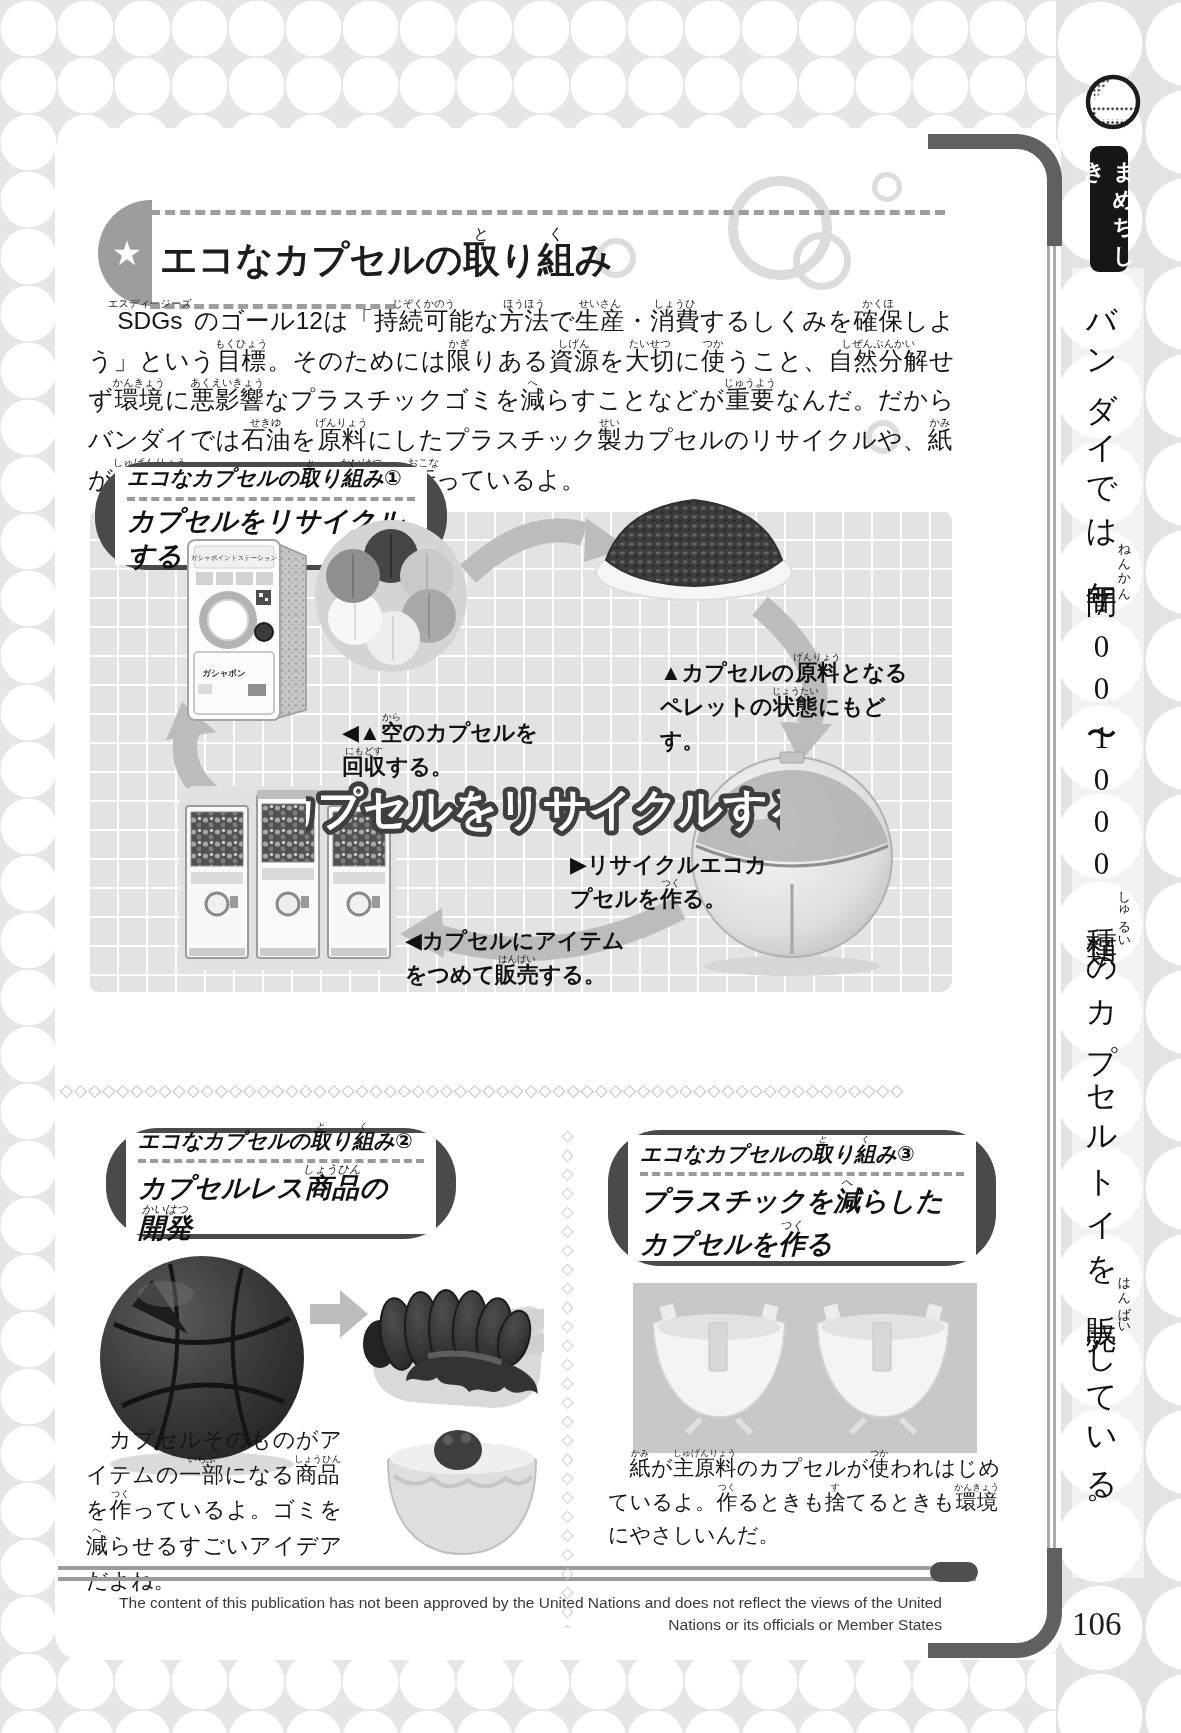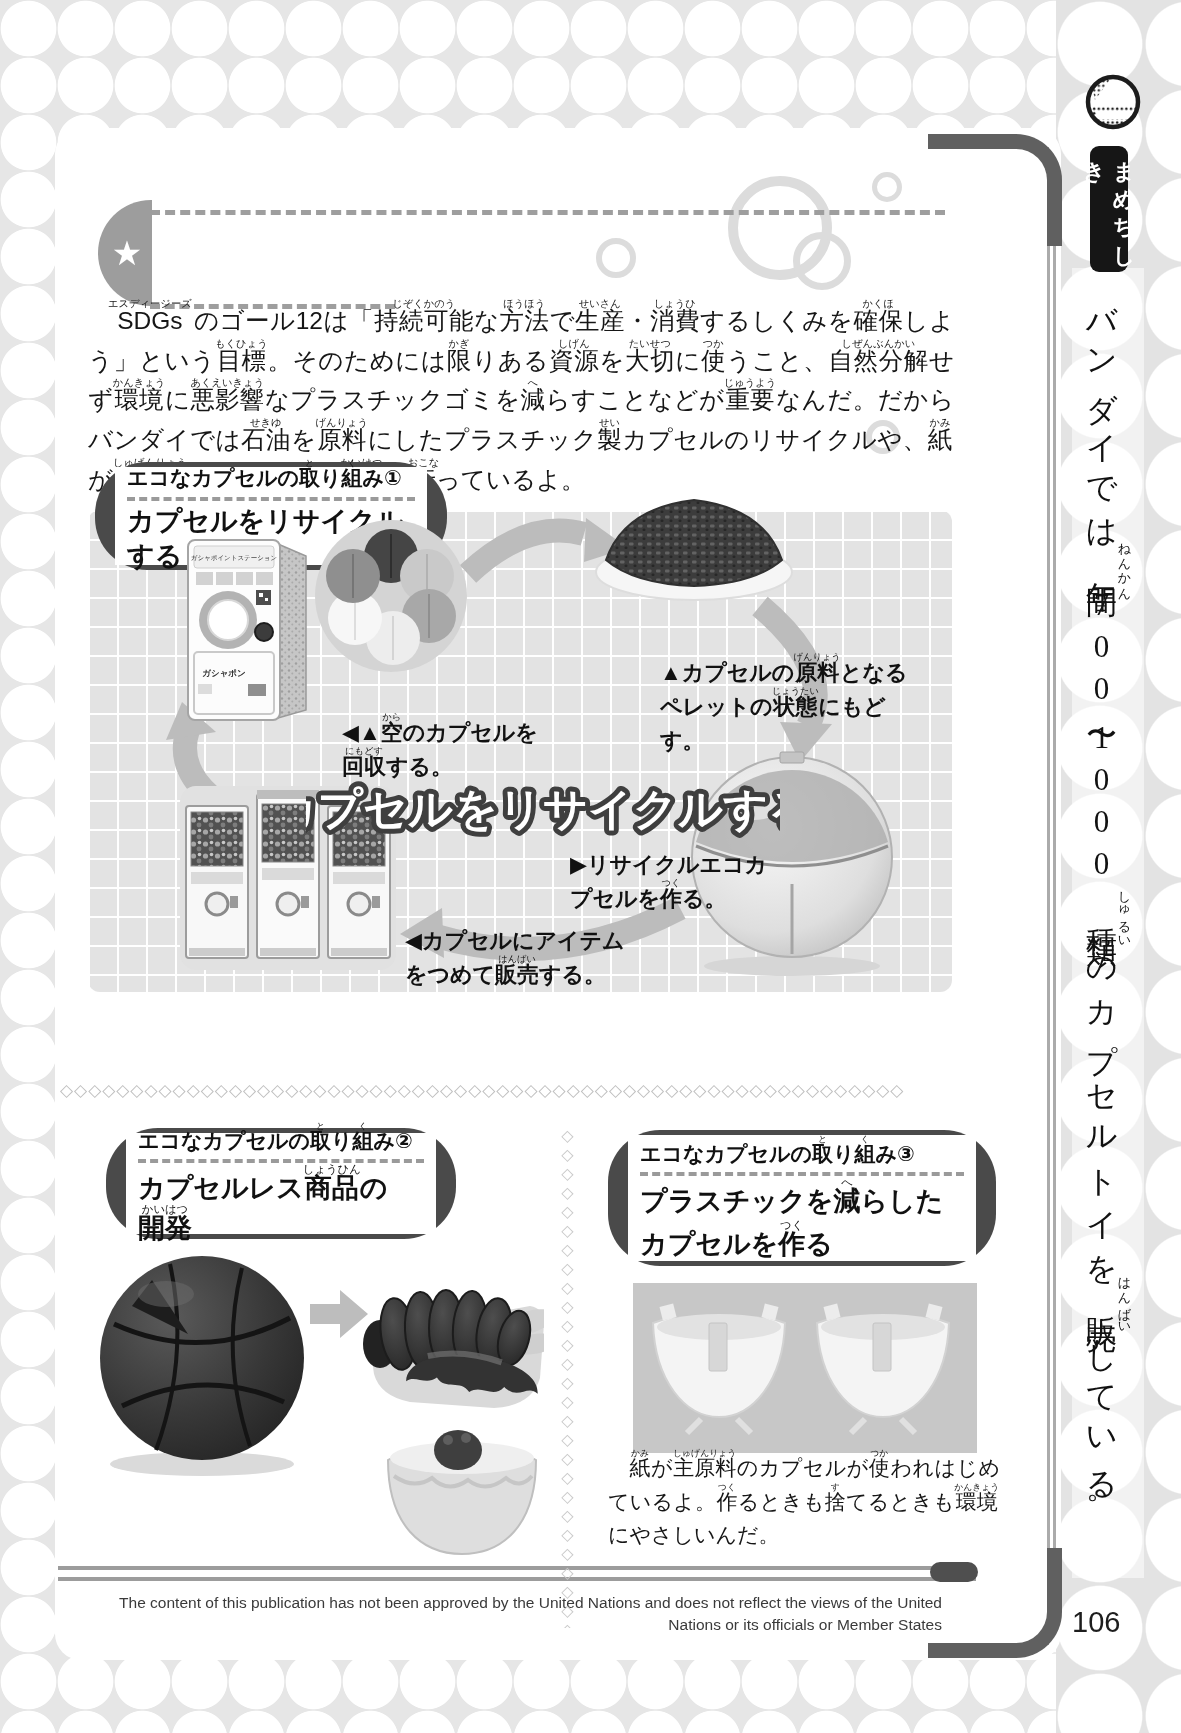--- a/index.html
+++ b/index.html
@@ -37,21 +37,21 @@
   .halfdisc { left:98px; top:200px; width:54px; height:106px; background:#9d9d9d;
     border-radius:53px 0 0 53px; display:flex; align-items:center; justify-content:center; }
   .halfdisc .star { color:#fff; font-size:34px; padding-left:4px; }
   .dash-top { left:150px; top:210px; width:795px; border-top:5px dashed #9e9e9e; }
   .dash-bottom { left:150px; top:304px; width:245px; border-top:5px dashed #9e9e9e; }
   .page-title { left:160px; top:226px; width:640px; font-size:37px; font-weight:bold; color:#1c1c1c; line-height:1.45; }
 
   .intro { left:88px; top:298px; width:866px; font-size:24.5px; line-height:1.62;
     color:#161616; text-align:justify; }
 
-  .pill { position:absolute; background:#4a4a4a; border-radius:52px; padding:5px 20px; z-index:6; }
+  .pill { position:absolute; background:#4a4a4a; border-radius:52px; padding:5px 20px; z-index:6;font-style:italic; }
   .pill-inner { background:#fff; height:100%; padding:3px 12px; display:flex; flex-direction:column; justify-content:center; }
   .pill-tab { font-size:21px; font-weight:bold; color:#111; border-bottom:4px dashed #9a9a9a; padding-bottom:3px; line-height:1.5; }
   .pill-sub { font-size:27px; font-weight:bold; color:#111; line-height:1.3; padding-top:3px; }
 
   .gridbg { left:88px; top:510px; width:864px; height:482px; border-radius:12px;
     background-color:#e3e3e3;
     background-image: linear-gradient(#fff 2px, rgba(255,255,255,0) 2px),
                       linear-gradient(90deg, #fff 2px, rgba(255,255,255,0) 2px);
     background-size:29px 29px; }
 
@@ -62,21 +62,21 @@
   .vdivider { left:551px; top:1126px; width:26px; height:502px; overflow:hidden;
     writing-mode:vertical-rl; text-orientation:upright; font-size:16px; color:#c9c9c9; z-index:4; }
 
   .bodytext { position:absolute; font-size:22px; line-height:1.6; color:#161616; text-align:justify; }
   .sec3text { font-size:21px; }
 
   .footer-line { left:58px; top:1566px; width:918px; height:15px;
     border-top:4px solid #9c9c9c; border-bottom:4px solid #9c9c9c; }
   .footer-cap { left:930px; top:1562px; width:48px; height:20px; background:#4f4f4f; border-radius:10px; }
   .disclaimer { left:74px; top:1592px; width:868px; font-size:15.5px; line-height:1.45; color:#3a3a3a;text-align:right; }
-  .pagenum { left:1072px; top:1606px; font-size:29px; color:#1d1d1d; }
+  .pagenum { left:1072px; top:1606px; font-size:33px; color:#1d1d1d;font-family:Liberation Serif, serif; }
 
   .badge { left:1090px; top:146px; width:38px; height:126px; background:#161616; border-radius:9px;
     display:flex; align-items:center; justify-content:center;
     writing-mode:vertical-rl; text-orientation:upright;
     color:#fff; font-size:22px; font-weight:bold; letter-spacing:3px; z-index:9; }
   .note-bg { left:1072px; top:268px; width:72px; height:1310px; background:rgba(255,255,255,0.55); }
   .side-note { left:1080px; top:286px; height:1330px;
     writing-mode:vertical-rl; text-orientation:upright;
     font-family:"Liberation Serif","DejaVu Serif",serif;
     font-size:31px; letter-spacing:7px; color:#111; z-index:9; }
@@ -100,20 +100,21 @@
   <div class="ring" style="left:728px;top:176px;width:104px;height:104px;border-width:10px"></div>
   <div class="ring" style="left:793px;top:232px;width:58px;height:58px;border-width:7px"></div>
   <div class="ring" style="left:596px;top:238px;width:40px;height:40px;border-width:6px"></div>
   <div class="ring" style="left:872px;top:172px;width:30px;height:30px;border-width:5px"></div>
   <div class="ring" style="left:866px;top:420px;width:34px;height:34px;border-width:6px"></div>
 
   <div class="abs dash-top"></div>
   <div class="abs halfdisc">
     <span class="star">★</span>
   </div>
+  <h1 class="abs page-title">エコなカプセルの<ruby>取<rt>と</rt></ruby>り<ruby>組<rt>く</rt></ruby>み</h1>
   <div class="abs dash-bottom"></div>
 
   <p class="abs intro">　<ruby>SDGs<rt>エスディージーズ</rt></ruby> のゴール12は「<ruby>持続可能<rt>じぞくかのう</rt></ruby>な<ruby>方法<rt>ほうほう</rt></ruby>で<ruby>生産<rt>せいさん</rt></ruby>・<ruby>消費<rt>しょうひ</rt></ruby>するしくみを<ruby>確保<rt>かくほ</rt></ruby>しよう」という<ruby>目標<rt>もくひょう</rt></ruby>。そのためには<ruby>限<rt>かぎ</rt></ruby>りある<ruby>資源<rt>しげん</rt></ruby>を<ruby>大切<rt>たいせつ</rt></ruby>に<ruby>使<rt>つか</rt></ruby>うこと、<ruby>自然分解<rt>しぜんぶんかい</rt></ruby>せず<ruby>環境<rt>かんきょう</rt></ruby>に<ruby>悪影響<rt>あくえいきょう</rt></ruby>なプラスチックゴミを<ruby>減<rt>へ</rt></ruby>らすことなどが<ruby>重要<rt>じゅうよう</rt></ruby>なんだ。だからバンダイでは<ruby>石油<rt>せきゆ</rt></ruby>を<ruby>原料<rt>げんりょう</rt></ruby>にしたプラスチック<ruby>製<rt>せい</rt></ruby>カプセルのリサイクルや、<ruby>紙<rt>かみ</rt></ruby>が<ruby>主原料<rt>しゅげんりょう</rt></ruby>のカプセルの<ruby>開発<rt>かいはつ</rt></ruby>を<ruby>行<rt>おこな</rt></ruby>っているよ。</p>
 
   <div class="pill" style="left:95px;top:462px;width:352px;height:108px">
     <div class="pill-inner">
       <div class="pill-tab">エコなカプセルの<ruby>取<rt>と</rt></ruby>り<ruby>組<rt>く</rt></ruby>み①</div>
       <div class="pill-sub">カプセルをリサイクルする</div>
     </div>
   </div>
@@ -318,20 +319,21 @@
       <ellipse cx="74" cy="54" rx="24" ry="20" fill="#3f3f3f"></ellipse>
       <circle cx="64" cy="44" r="5" fill="#5e5e5e"></circle>
         <circle cx="82" cy="42" r="5" fill="#5e5e5e"></circle>
       <g transform="translate(16,-64) rotate(8 70 40)">
         <path d="M8,58 C4,16 136,10 140,52 C128,44 122,62 106,50 C96,64 84,50 72,60 C62,48 48,62 38,50 C28,60 16,50 8,58 Z" fill="#333333"></path>
         <path d="M26,30 Q60,18 100,26" stroke="#7d7d7d" stroke-width="6" fill="none" opacity="0.6"></path>
       </g>
     </g>
   </svg>
 
+  <p class="bodytext" style="left:86px;top:1422px;width:256px">　カプセルそのものがアイテムの<ruby>一部<rt>いちぶ</rt></ruby>になる<ruby>商品<rt>しょうひん</rt></ruby>を<ruby>作<rt>つく</rt></ruby>っているよ。ゴミを<ruby>減<rt>へ</rt></ruby>らせるすごいアイデアだよね。</p>
 
   <svg class="abs" style="left:633px;top:1283px" width="344" height="170" viewBox="0 0 344 170">
     <rect width="344" height="170" fill="#c7c7c7"></rect>
     <g transform="translate(16,14)">
       <path d="M4,26 C6,84 36,120 70,120 C104,120 134,84 136,26 L118,20 L98,27 L70,23 L42,27 L22,20 Z" fill="#f4f4f4" stroke="#d2d2d2" stroke-width="2"></path>
       <ellipse cx="70" cy="30" rx="62" ry="13" fill="#e2e2e2"></ellipse>
       <rect x="60" y="26" width="18" height="48" rx="2" fill="#d7d7d7" stroke="#c4c4c4"></rect>
       <rect x="12" y="8" width="14" height="14" fill="#ececec" transform="rotate(-14 19 15)"></rect>
       <rect x="114" y="8" width="14" height="14" fill="#ececec" transform="rotate(14 121 15)"></rect>
       <path d="M52,122 l-14,14 M88,122 l14,14" stroke="#e0e0e0" stroke-width="6"></path>

